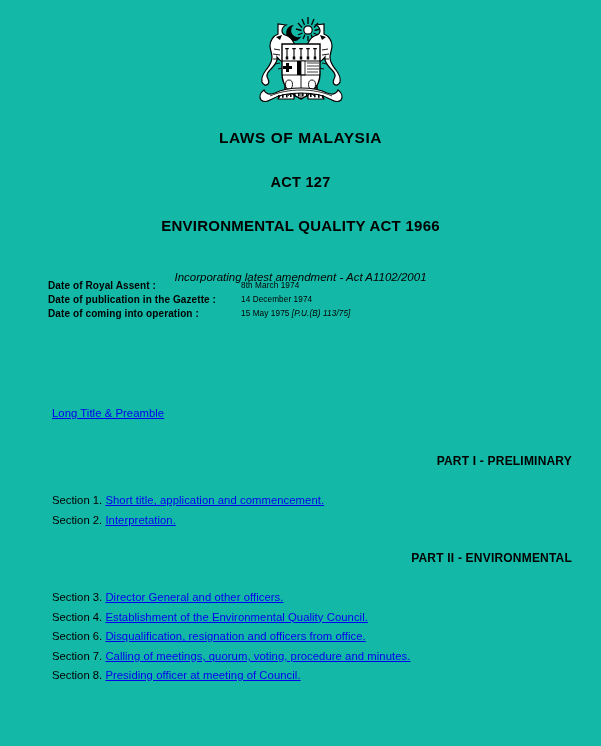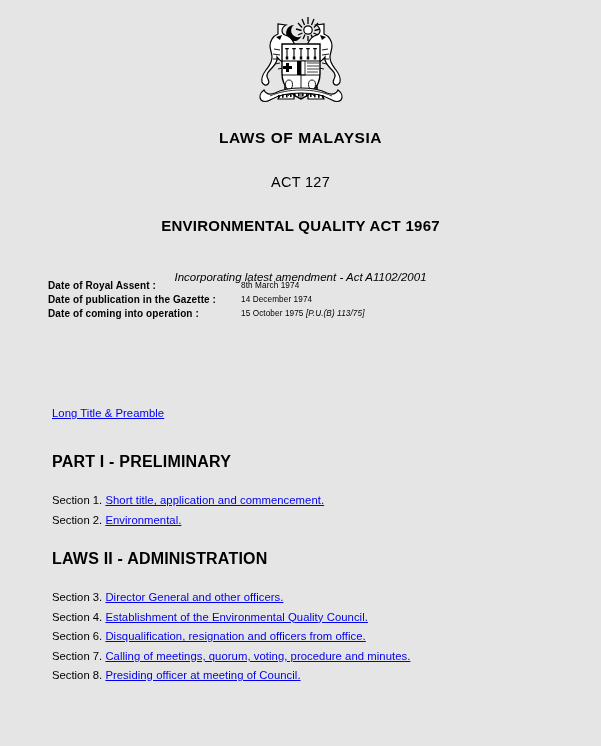--- a/index.html
+++ b/index.html
@@ -13,21 +13,21 @@
     font-family: "Liberation Sans", sans-serif;
     color: #000000;
     position: relative;
     overflow: hidden;
   }
 
   .page {
     position: relative;
     width: 601px;
     height: 746px;
-    background: #e5e5e5;
+    background: #14b8a6;
   }
 
   
   .emblem-wrap {
     position: absolute;
     left: 0;
     top: 8px;
     width: 601px;
     text-align: center;
   }
@@ -48,21 +48,21 @@
   }
   .main-title {
     font-size: 15.5px;
     font-weight: bold;
     letter-spacing: 0.55px;
     margin: 0;
     line-height: 1;
   }
   .act-number {
     font-size: 14.5px;
-    font-weight: normal;
+    font-weight: bold;
     letter-spacing: 0.3px;
     margin: 0;
     padding-top: 29px;
     line-height: 1;
   }
   .act-title {
     font-size: 15px;
     font-weight: bold;
     letter-spacing: 0.25px;
     margin: 0;
@@ -147,26 +147,27 @@
     text-decoration: underline;
     font-size: 11.3px;
     letter-spacing: 0.05px;
     cursor: pointer;
   }
   .preamble-row {
     height: 17px;
     line-height: 15px;
   }
   .part-heading {
-    font-size: 16px;
+    font-size: 12px;
     font-weight: bold;
     letter-spacing: 0.2px;
     line-height: 15px;
     height: 15px;
     white-space: nowrap;
+    text-align: right;
   }
   .section-row {
     font-size: 11.3px;
     line-height: 15px;
     height: 19.5px;
     white-space: nowrap;
     color: #000000;
   }
   .section-label {
     color: #000000;
@@ -288,55 +289,55 @@
             <rect x="80" y="87" width="1.6" height="3.2"></rect>
           </g>
         </g>
       </svg>
     </span>
   </div>
 
   <div class="title-block">
     <div class="main-title">LAWS OF MALAYSIA</div>
     <div class="act-number">ACT 127</div>
-    <div class="act-title">ENVIRONMENTAL QUALITY ACT 1967</div>
+    <div class="act-title">ENVIRONMENTAL QUALITY ACT 1966</div>
     <div class="amendment">Incorporating latest amendment - Act A1102/2001</div>
   </div>
 
   <div class="dates">
     <div class="date-row">
       <span class="date-label">Date of Royal Assent :</span><span class="date-value"><span>8th March 1974</span></span>
     </div>
     <div class="date-row">
       <span class="date-label">Date of publication in the Gazette :</span><span class="date-value"><span>14 December 1974</span></span>
     </div>
     <div class="date-row">
-      <span class="date-label">Date of coming into operation :</span><span class="date-value"><span>15 October 1975</span> <span class="ref">[P.U.(B) 113/75]</span></span>
+      <span class="date-label">Date of coming into operation :</span><span class="date-value"><span>15 May 1975</span> <span class="ref">[P.U.(B) 113/75]</span></span>
     </div>
   </div>
 
 
   <div class="contents">
 
     <div class="preamble-row">
       <a class="toc-link">Long Title &amp; Preamble</a>
     </div>
 
     <div class="spacer-lg"></div>
 
     <div class="part-heading">PART I - PRELIMINARY</div>
 
     <div class="spacer-md"></div>
 
     <div class="section-row"><span class="section-label">Section 1.</span> <a class="toc-link">Short title, application and commencement.</a></div>
-    <div class="section-row"><span class="section-label">Section 2.</span> <a class="toc-link">Environmental.</a></div>
+    <div class="section-row"><span class="section-label">Section 2.</span> <a class="toc-link">Interpretation.</a></div>
 
     <div class="spacer-sm"></div>
 
-    <div class="part-heading">LAWS II - ADMINISTRATION</div>
+    <div class="part-heading">PART II - ENVIRONMENTAL</div>
 
     <div class="spacer-md"></div>
 
     <div class="section-row"><span class="section-label">Section 3.</span> <a class="toc-link">Director General and other officers.</a></div>
     <div class="section-row"><span class="section-label">Section 4.</span> <a class="toc-link">Establishment of the Environmental Quality Council.</a></div>
     <div class="section-row"><span class="section-label">Section 6.</span> <a class="toc-link">Disqualification, resignation and officers from office.</a></div>
     <div class="section-row"><span class="section-label">Section 7.</span> <a class="toc-link">Calling of meetings, quorum, voting, procedure and minutes.</a></div>
     <div class="section-row"><span class="section-label">Section 8.</span> <a class="toc-link">Presiding officer at meeting of Council.</a></div>
 
   </div>

